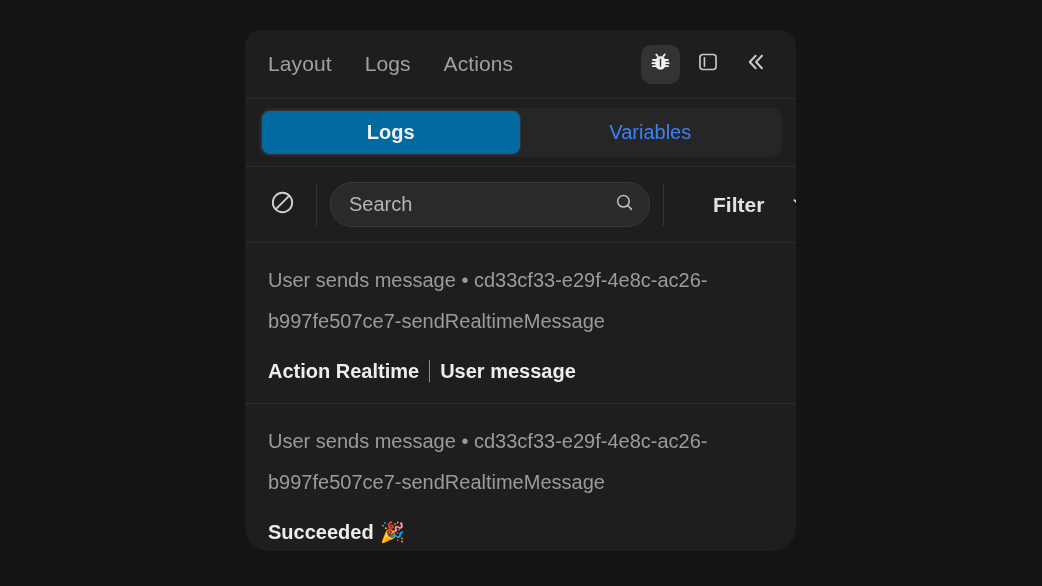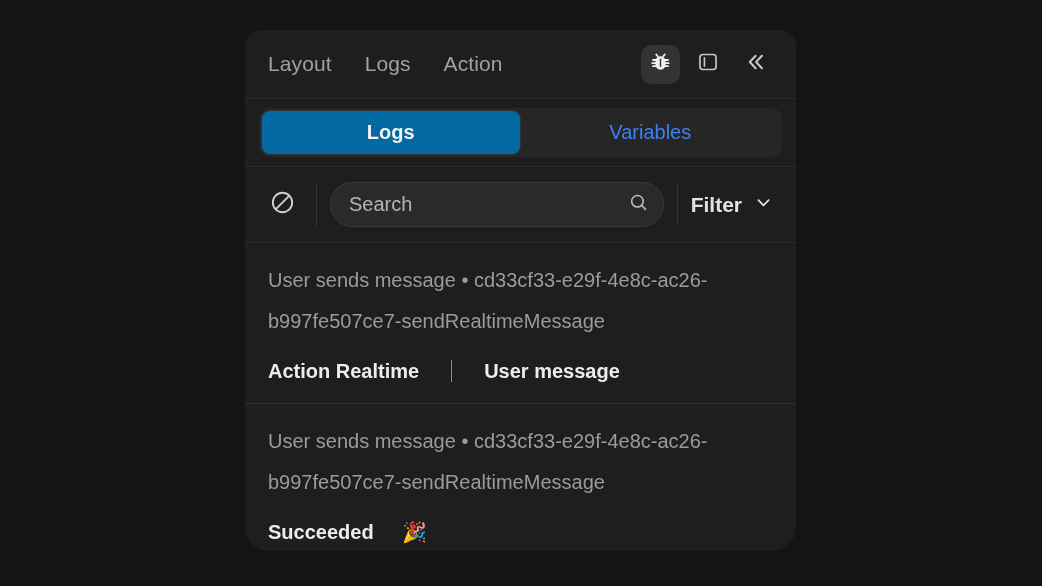--- a/index.html
+++ b/index.html
@@ -160,24 +160,25 @@
     outline: none;
     color: #d5d5d5;
     font-family: "Liberation Sans", sans-serif;
     font-size: 20px;
     padding: 0;
   }
   .search input::placeholder { color: #b4b4b4; }
   .filter {
     display: flex;
     align-items: center;
-    gap: 11px;
+    gap: 25px;
     cursor: pointer;
     flex: 0 0 auto;
     padding-right: 4px;
+    margin-left: 36px;
   }
   .filter-label {
     color: #e2e2e2;
     font-size: 21px;
     font-weight: bold;
   }
 
   
   .log-list {
     flex: 1 1 auto;
@@ -197,21 +198,20 @@
   }
   .log-body {
     margin-top: 16px;
     color: #ededed;
     font-size: 20px;
     line-height: 26px;
     font-weight: bold;
     display: flex;
     align-items: center;
     flex-wrap: wrap;
-    gap: 22px;
   }
   .log-body .sep {
     display: inline-block;
     width: 1px;
     height: 22px;
     background: #8d8d8d;
     margin: 0 10px;
     flex: 0 0 1px;
   }
   .emoji {
@@ -224,21 +224,21 @@
 <body>
 
 <div id="stage">
 
   <div class="panel">
 
     <div class="header">
       <div class="nav">
         <div class="nav-item">Layout</div>
         <div class="nav-item">Logs</div>
-        <div class="nav-item">Action</div>
+        <div class="nav-item">Actions</div>
       </div>
 
       <div class="header-icons">
 
         <div class="icon-btn active">
           <span>
             <svg width="23" height="23" viewBox="0 0 24 24" fill="none" stroke="#f2f2f2" stroke-width="1.9" stroke-linecap="round">
               <path d="M9 5.5 7.6 3.6M15 5.5l1.4-1.9"></path>
               <rect x="7.4" y="6.2" width="9.2" height="12.6" rx="4.6" fill="#f2f2f2" stroke="#f2f2f2" stroke-width="1.4"></rect>
               <path d="M12 8.6v7.4" stroke="#333333" stroke-width="1.5"></path>

